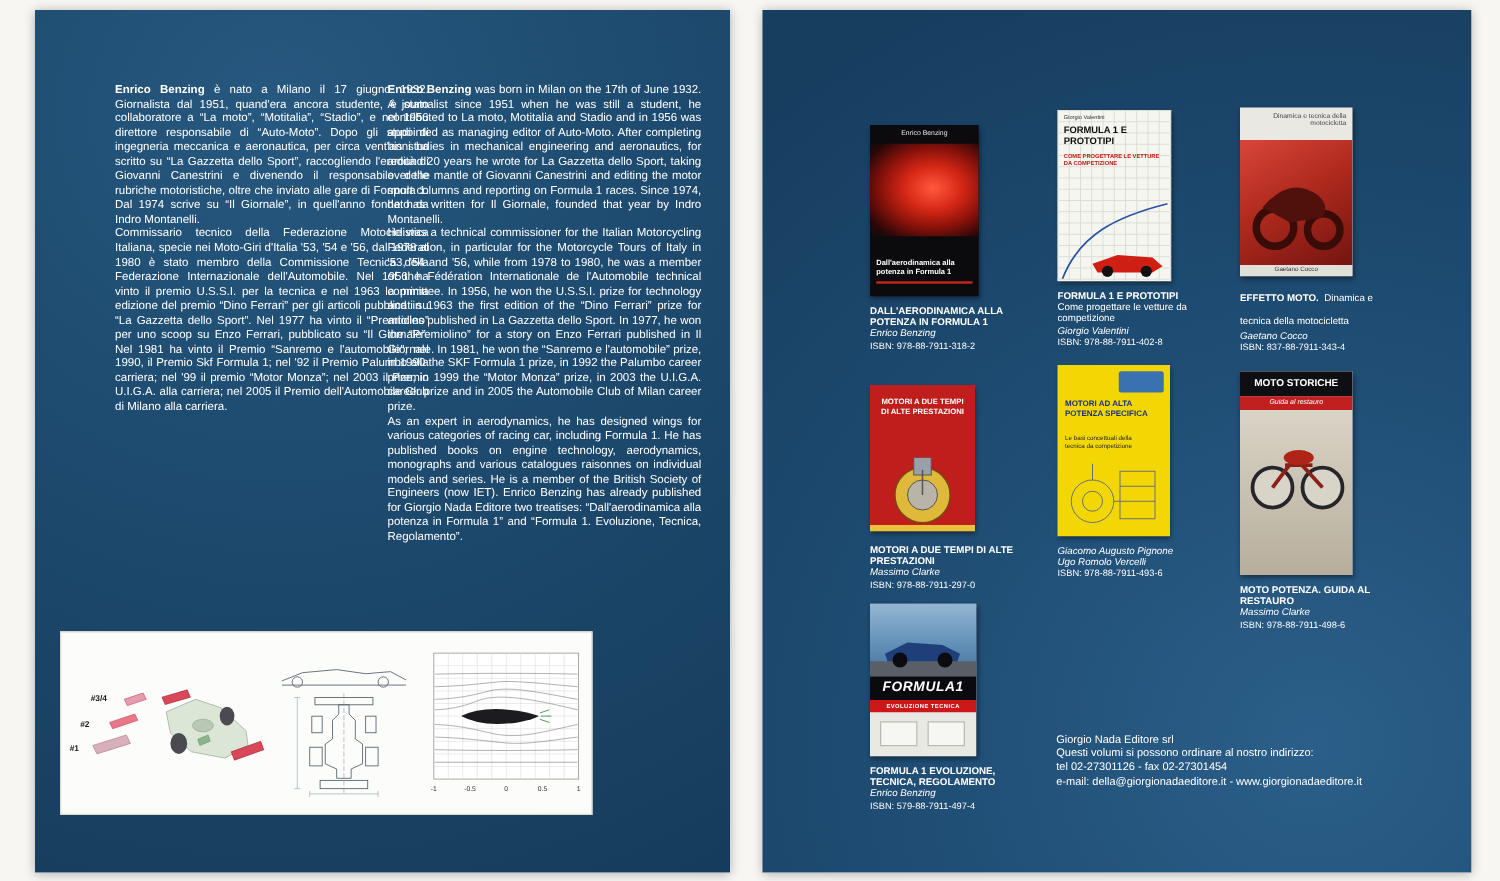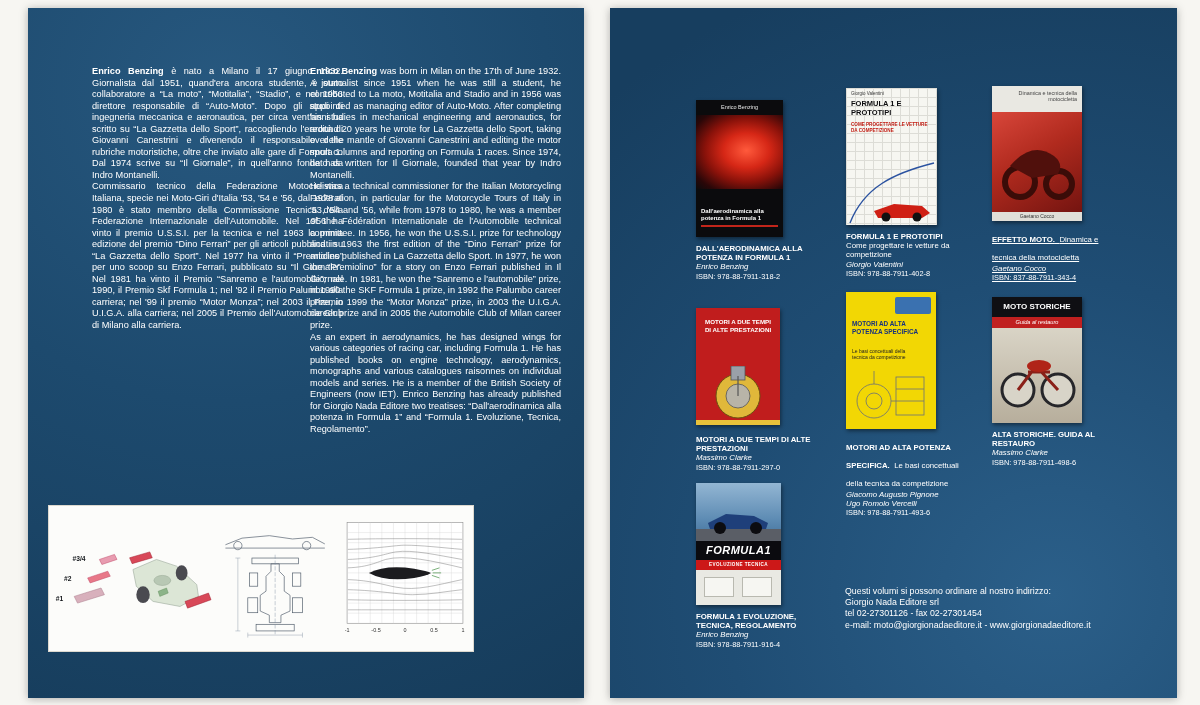--- a/index.html
+++ b/index.html
@@ -81,21 +81,21 @@
   .c2t-art{position:absolute;bottom:0;left:0;}
 
   
   .cover-aps{width:90px;height:137px;background:#f2d704;color:#15307e;}
   .caps-badge{position:absolute;top:5px;right:5px;width:36px;height:17px;background:#3a71b0;border-radius:2px;}
   .caps-title{position:absolute;top:28px;left:6px;right:6px;font-weight:bold;font-size:6.4px;line-height:7.6px;}
   .caps-sub{position:absolute;top:56px;left:6px;right:18px;font-size:5px;line-height:6px;color:#222;}
   .caps-art{position:absolute;bottom:2px;left:0;}
 
   
-  .cover-sto{width:90px;height:126px;background:#d6d1c2;}
+  .cover-sto{width:90px;height:163px;background:#d6d1c2;}
   .cs-band{position:absolute;top:0;left:0;right:0;height:20px;background:#0f0f13;color:#fff;
     font-weight:bold;font-size:8px;line-height:20px;text-align:center;}
   .cs-red{position:absolute;top:20px;left:0;right:0;height:11px;background:#c02020;color:#fff;
     font-style:italic;font-size:5.6px;line-height:11px;text-align:center;}
   .cs-photo{position:absolute;top:31px;left:0;right:0;bottom:0;
     background:linear-gradient(#d9d4c6 0%, #b7ae9c 100%);}
 
   
   .cover-evo{width:85px;height:122px;background:#e9e9e3;}
   .cev-photo{position:absolute;top:0;left:0;right:0;height:58px;
@@ -250,21 +250,21 @@
         </svg>
       </div>
       <div class="caption">
         <div class="cap-title">FORMULA 1 E PROTOTIPI</div>
         <div class="cap-sub">Come progettare le vetture da competizione</div>
         <div class="cap-author">Giorgio Valentini</div>
         <div class="cap-isbn">ISBN: 978-88-7911-402-8</div>
       </div>
     </div>
 
-    <div class="book" style="left:382px;top:78px;text-decoration:underline;">
+    <div class="book" style="left:382px;top:78px;">
       <div class="cover cover-eff">
         <div class="ce-top">Dinamica e tecnica della motocicletta</div>
         <div class="ce-photo">
           <svg width="90" height="100" viewBox="0 0 90 100">
             <circle cx="28" cy="70" r="15" fill="none" stroke="#3a0c08" stroke-width="6"></circle>
             <circle cx="67" cy="72" r="13" fill="none" stroke="#3a0c08" stroke-width="6"></circle>
             <path d="M18,54 Q40,28 62,44 Q72,52 66,62 L40,66 Z" fill="#50100c"></path>
           </svg>
         </div>
         <div class="ce-bottom">Gaetano Cocco</div>
@@ -304,42 +304,41 @@
             <circle cx="28" cy="32" r="8"></circle>
             <rect x="50" y="8" width="28" height="38"></rect>
             <line x1="50" y1="20" x2="78" y2="20"></line>
             <line x1="50" y1="32" x2="78" y2="32"></line>
             <line x1="28" y1="15" x2="28" y2="2"></line>
             <line x1="45" y1="32" x2="50" y2="32"></line>
           </g>
         </svg>
       </div>
       <div class="caption">
-        <div class="cap-mixed"><span class="b" style="font-size:7.8px;line-height:9.2px;">MOTORI AD ALTA POTENZA SPECIFICA.</span> <span class="cap-sub">Le basi concettuali della tecnica da competizione</span></div>
         <div class="cap-author">Giacomo Augusto Pignone</div>
         <div class="cap-author">Ugo Romolo Vercelli</div>
         <div class="cap-isbn">ISBN: 978-88-7911-493-6</div>
       </div>
     </div>
 
     <div class="book" style="left:382px;top:289px;">
       <div class="cover cover-sto">
         <div class="cs-band">MOTO STORICHE</div>
         <div class="cs-red">Guida al restauro</div>
         <div class="cs-photo">
           <svg width="90" height="95" viewBox="0 0 90 95">
             <circle cx="26" cy="62" r="16" fill="#d8d4c8" stroke="#26262a" stroke-width="3"></circle>
             <circle cx="66" cy="62" r="16" fill="#d8d4c8" stroke="#26262a" stroke-width="3"></circle>
             <path d="M26,62 L44,38 L66,62 M36,44 L58,44" stroke="#8a2018" stroke-width="3" fill="none"></path>
             <ellipse cx="47" cy="38" rx="12" ry="6" fill="#b02418"></ellipse>
           </svg>
         </div>
       </div>
       <div class="caption">
-        <div class="cap-title">ALTA STORICHE. GUIDA AL RESTAURO</div>
+        <div class="cap-title">MOTO POTENZA. GUIDA AL RESTAURO</div>
         <div class="cap-author">Massimo Clarke</div>
         <div class="cap-isbn">ISBN: 978-88-7911-498-6</div>
       </div>
     </div>
 
     <div class="book" style="left:86px;top:475px;">
       <div class="cover cover-evo">
         <div class="cev-photo">
           <svg width="85" height="58" viewBox="0 0 85 58" preserveAspectRatio="none">
             <rect x="0" y="46" width="85" height="12" fill="#5a5e66"></rect>
@@ -351,25 +350,25 @@
         <div class="cev-band">FORMULA1</div>
         <div class="cev-red">EVOLUZIONE TECNICA REGOLAMENTO</div>
         <div class="cev-bottom">
             <i class="a"></i>
             <i class="b"></i>
           </div>
       </div>
       <div class="caption">
         <div class="cap-title">FORMULA 1 EVOLUZIONE, TECNICA, REGOLAMENTO</div>
         <div class="cap-author">Enrico Benzing</div>
-        <div class="cap-isbn">ISBN: 978-88-7911-916-4</div>
+        <div class="cap-isbn">ISBN: 579-88-7911-497-4</div>
       </div>
     </div>
 
     <div class="ordering">
+      <div>Giorgio Nada Editore srl</div>
       <div>Questi volumi si possono ordinare al nostro indirizzo:</div>
-      <div>Giorgio Nada Editore srl</div>
       <div>tel 02-27301126  -  fax 02-27301454</div>
-      <div>e-mail: moto@giorgionadaeditore.it - www.giorgionadaeditore.it</div>
+      <div>e-mail: della@giorgionadaeditore.it - www.giorgionadaeditore.it</div>
     </div>
 
   </div>
 </div>
 
 </body></html>

